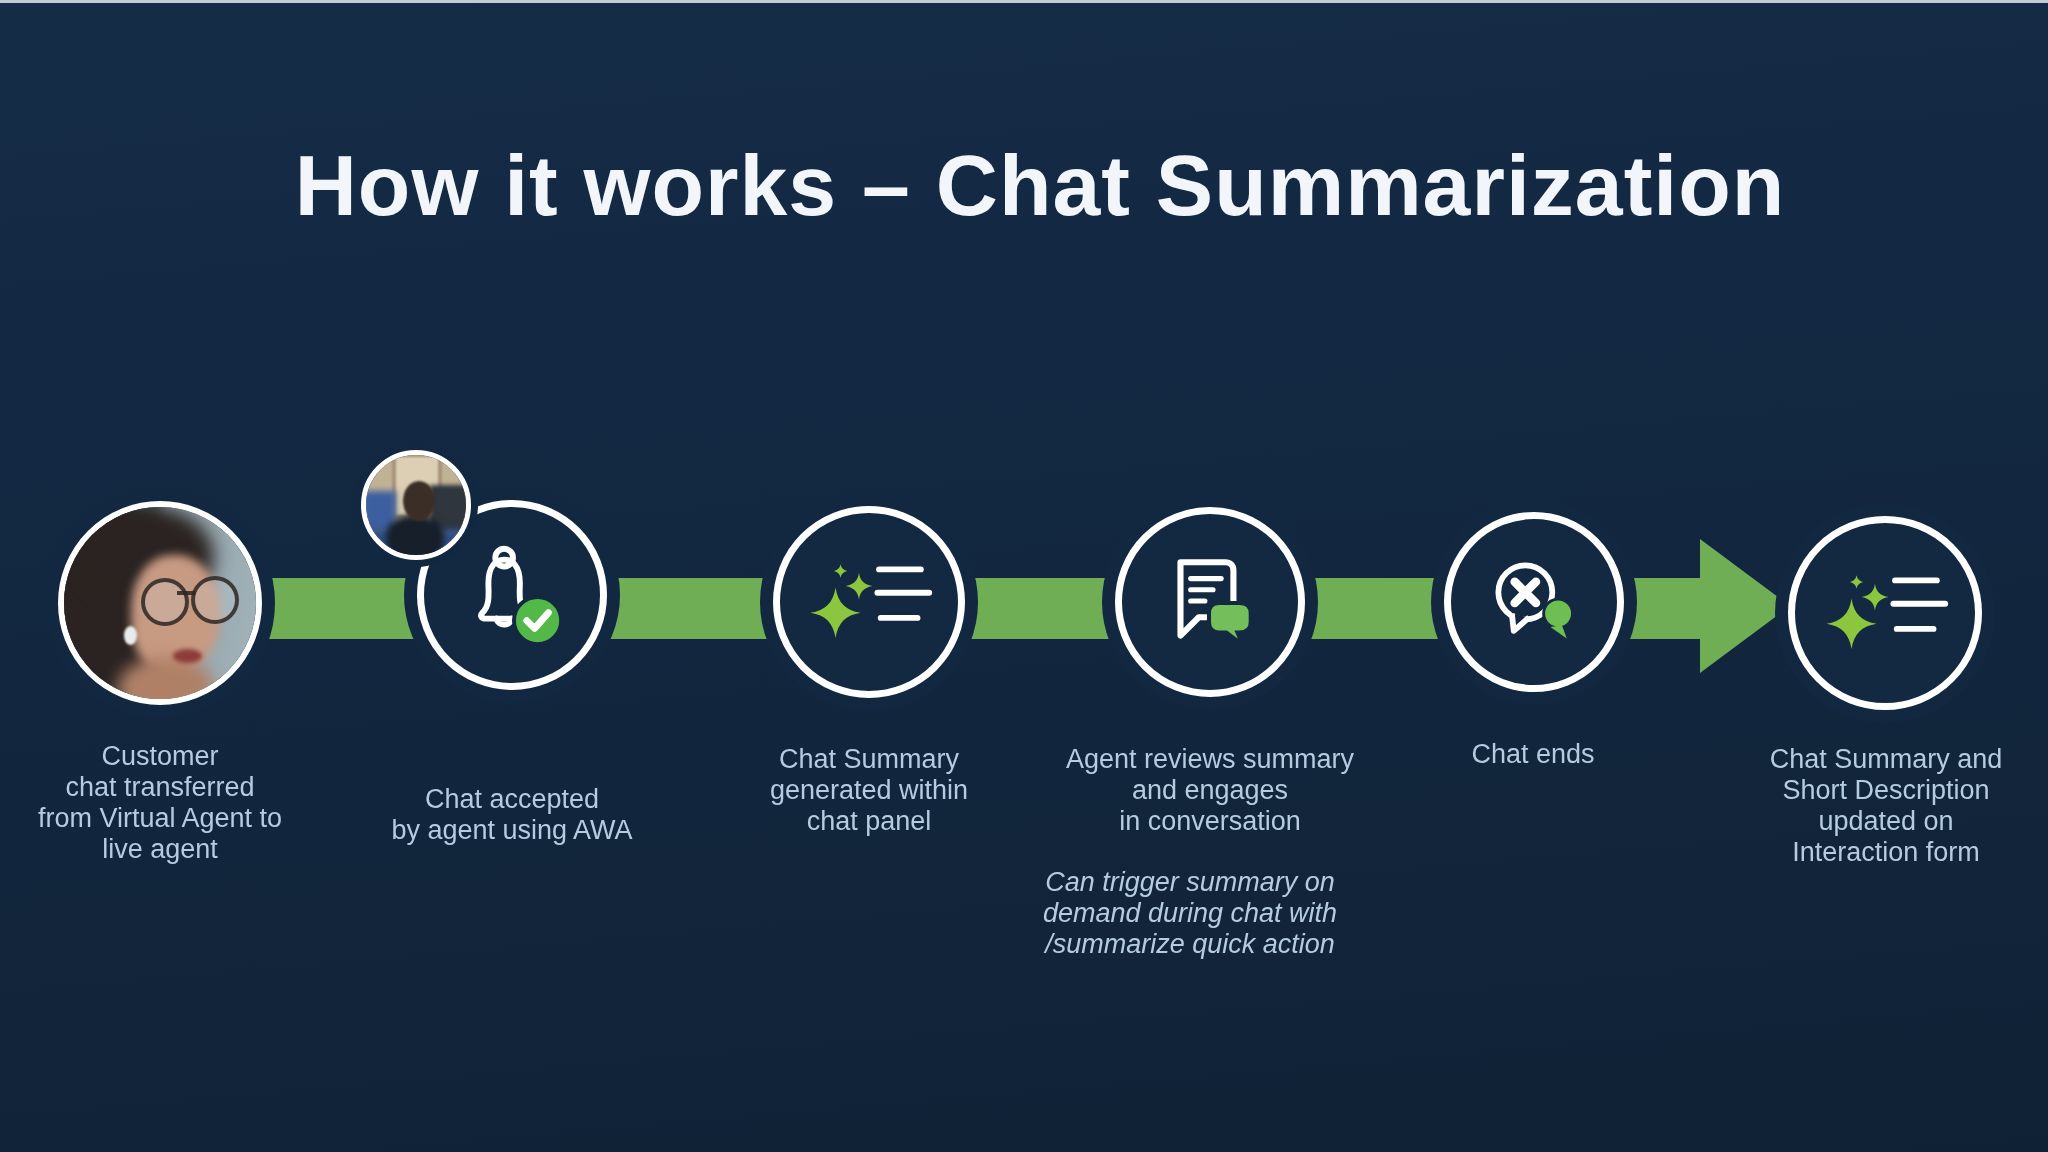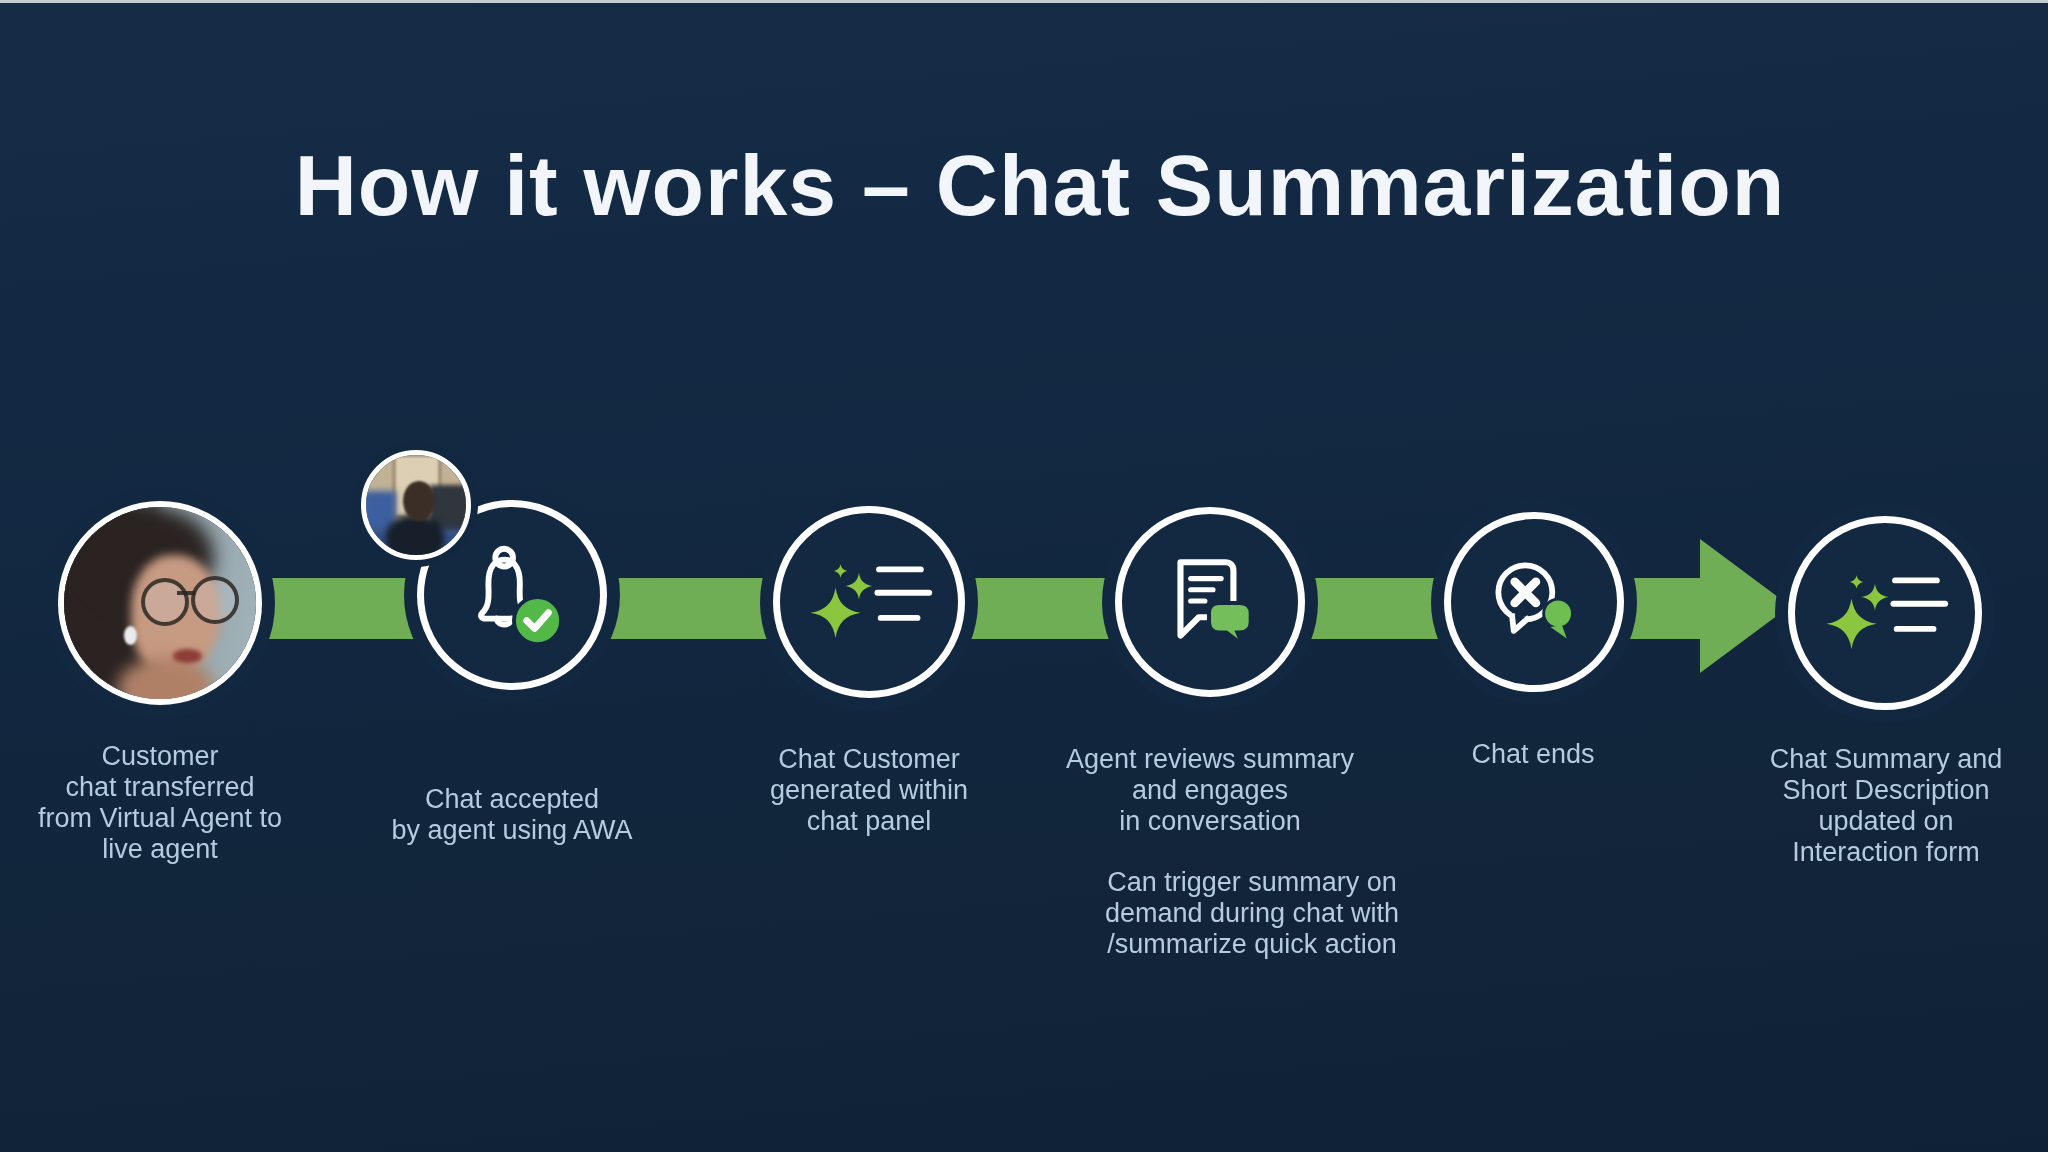--- a/index.html
+++ b/index.html
@@ -31,21 +31,21 @@
   .c5{left:1444px;top:512px;width:180px;height:180px;}
   .c6{left:1788px;top:516px;width:194px;height:194px;}
   .label{
     position:absolute;width:400px;text-align:center;font-size:27px;line-height:31px;
     color:#b5cce0;white-space:pre-line;z-index:2;
   }
   .l1{left:-40px;top:741px;}
   .l2{left:312px;top:784px;}
   .l3{left:669px;top:744px;}
   .l4{left:1010px;top:744px;text-align:center;}
-  .l4n{left:1052px;top:867px;}
+  .l4n{left:990px;top:867px;font-style:italic;}
   .l5{left:1333px;top:739px;}
   .l6{left:1686px;top:744px;}
   
   .photo{position:relative;width:100%;height:100%;border-radius:50%;overflow:hidden;}
   .photo div{position:absolute;}
   .photo-customer{background:linear-gradient(100deg,#4f6065 0%,#5d6f74 40%,#8fa1a8 46%,#a3b3ba 100%);}
   .pc-hair{left:-20%;top:-4%;width:82%;height:104%;background:#2a2321;border-radius:50%;filter:blur(9px);}
   .pc-hair2{left:10%;top:0%;width:68%;height:52%;background:#2a2321;border-radius:50%;filter:blur(9px);}
   .pc-face{left:35%;top:25%;width:47%;height:62%;background:#c79a82;border-radius:48% 52% 55% 45%;filter:blur(5px);}
   .pc-chest{left:28%;bottom:-10%;width:50%;height:32%;background:#b08066;border-radius:50%;filter:blur(8px);}
@@ -162,21 +162,21 @@
       </g>
     </svg>
   </div>
 
   <div class="label l1">Customer
 chat transferred
 from Virtual Agent to
 live agent</div>
   <div class="label l2">Chat accepted
 by agent using AWA</div>
-  <div class="label l3">Chat Customer
+  <div class="label l3">Chat Summary
 generated within
 chat panel</div>
   <div class="label l4">Agent reviews summary
 and engages
 in conversation</div>
   <div class="label l4n">Can trigger summary on
 demand during chat  with
 /summarize quick action</div>
   <div class="label l5">Chat ends</div>
   <div class="label l6">Chat Summary and

